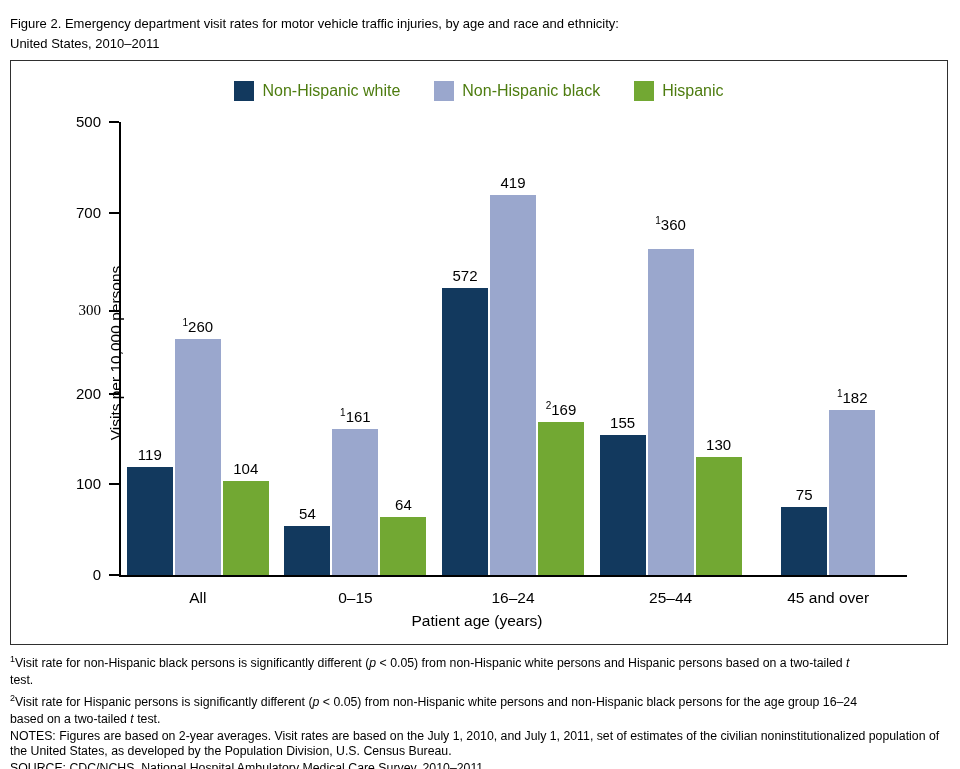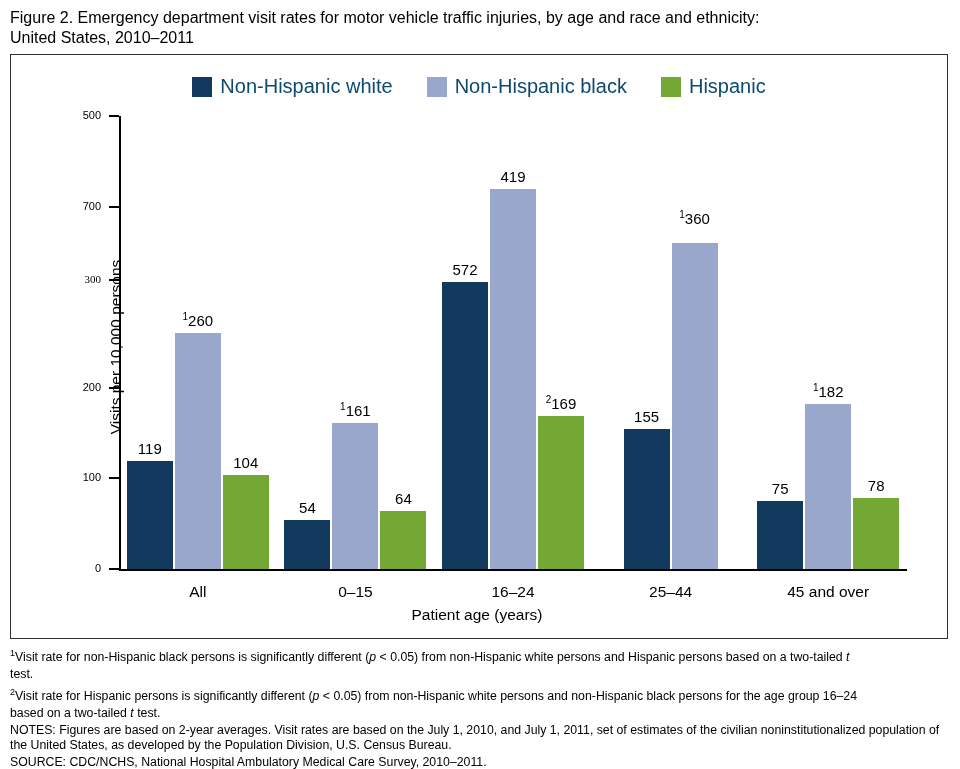--- a/index.html
+++ b/index.html
@@ -16,24 +16,24 @@
     overflow: hidden;
   }
   #page {
     position: relative;
     width: 960px;
     height: 769px;
     box-sizing: border-box;
     padding: 6px 10px 4px 10px;
   }
   .fig-title {
-    font-size: 16px;
+    font-size: 13px;
     line-height: 20px;
     color: #000;
-    margin: 2px 0 6px 0;
+    margin: 8px 0 6px 0;
     white-space: pre-line;
   }
   .chart-frame {
     position: relative;
     border: 1px solid #2f2f2f;
     width: 938px;
     height: 585px;
     box-sizing: border-box;
     background: #fff;
   }
@@ -52,22 +52,22 @@
     display: flex;
     align-items: center;
     gap: 8px;
   }
   .legend-swatch {
     width: 20px;
     height: 20px;
     display: inline-block;
   }
   .legend-label {
-    font-size: 20px;
-    color: #0c4a6e;
+    font-size: 16px;
+    color: #4d7c0f;
   }
   
   .plot {
     position: absolute;
     left: 108px;
     top: 61px;
     width: 788px;
     height: 455px;
   }
   .axis-left {
@@ -91,21 +91,21 @@
     left: -10px;
     width: 10px;
     height: 2px;
     background: #000;
   }
   .ytick-label {
     position: absolute;
     right: 100%;
     margin-right: 8px;
     transform: translateY(-50%);
-    font-size: 11px;
+    font-size: 15px;
     white-space: nowrap;
   }
   .ylabel {
     position: absolute;
     left: 18px;
     top: 50%;
     transform: translateY(-50%) rotate(-90deg);
     transform-origin: center center;
     font-size: 15.5px;
     white-space: nowrap;
@@ -213,21 +213,21 @@
       <div id="yticks">
           <div class="ytick" style="bottom: 1px;">
             <span class="ytick-label">0</span>
           </div>
           <div class="ytick" style="bottom: 91.6px;">
             <span class="ytick-label">100</span>
           </div>
           <div class="ytick" style="bottom: 182.2px;">
             <span class="ytick-label">200</span>
           </div>
-          <div class="ytick" style="bottom: 290px; font-family: Liberation Serif, serif;">
+          <div class="ytick" style="bottom: 265px; font-family: Liberation Serif, serif;">
             <span class="ytick-label">300</span>
           </div>
           <div class="ytick" style="bottom: 363.4px;">
             <span class="ytick-label">700</span>
           </div>
           <div class="ytick" style="bottom: 454px;">
             <span class="ytick-label">500</span>
           </div>
         </div>
       <div id="groups">
@@ -285,36 +285,36 @@
           <div class="group" style="left: 472.8px; width: 157.6px;">
             <div class="bars">
               <div class="bar-wrap">
                 <div class="bar" style="height: 140.43px; background: rgb(18, 57, 94);"></div>
                 <div class="bar-value" style="bottom: 144.43px;">155</div>
               </div>
               <div class="bar-wrap">
                 <div class="bar" style="height: 326.16px; background: rgb(154, 167, 205);"></div>
                 <div class="bar-value" style="bottom: 342px;"><sup>1</sup>360</div>
               </div>
+              <div class="bar-wrap">
+                <div class="bar" style="height: 117.78px; background: rgb(114, 168, 51);"></div>
+                <div class="bar-value" style="bottom: 121.78px;">130</div>
+              </div>
             </div>
             <div class="group-label">25–44</div>
           </div>
           <div class="group" style="left: 630.4px; width: 157.6px;">
             <div class="bars">
               <div class="bar-wrap">
                 <div class="bar" style="height: 67.95px; background: rgb(18, 57, 94);"></div>
                 <div class="bar-value" style="bottom: 71.95px;">75</div>
               </div>
               <div class="bar-wrap">
                 <div class="bar" style="height: 164.892px; background: rgb(154, 167, 205);"></div>
                 <div class="bar-value" style="bottom: 168.892px;"><sup>1</sup>182</div>
-              </div>
-              <div class="bar-wrap">
-                <div class="bar" style="height: 70.668px; background: rgb(114, 168, 51);"></div>
-                <div class="bar-value" style="bottom: 74.668px;">78</div>
               </div>
             </div>
             <div class="group-label">45 and over</div>
           </div>
         </div>
     </div>
 
     <div class="xlabel">Patient age (years)</div>
   </div>
 

